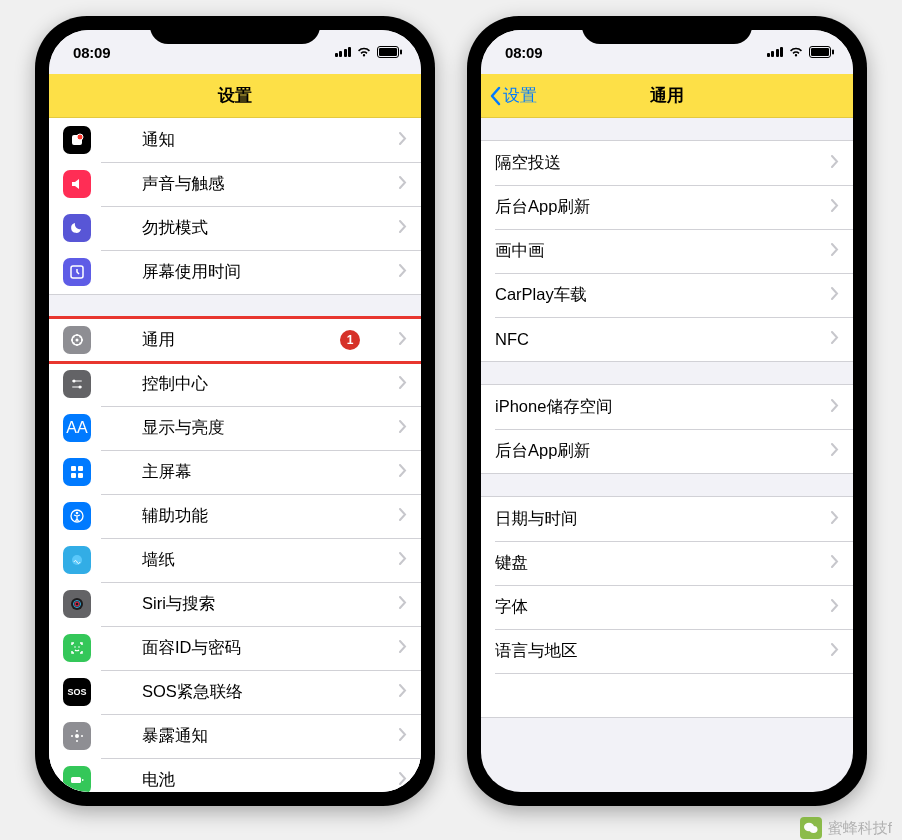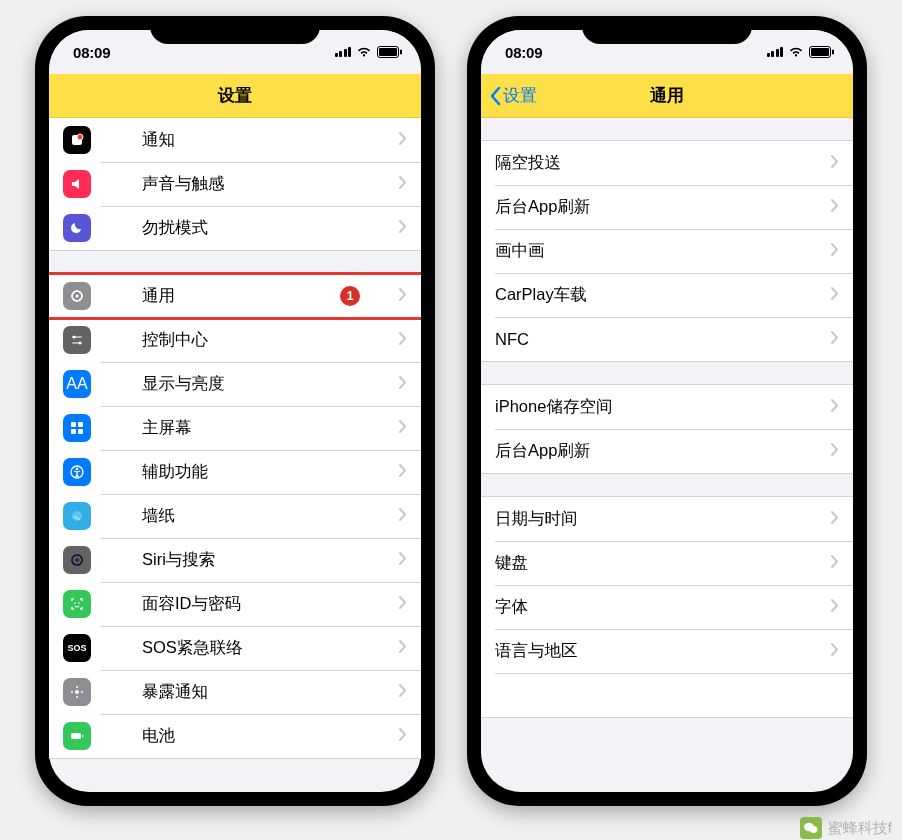--- a/index.html
+++ b/index.html
@@ -223,20 +223,32 @@
                   <path d="M1 1l5 5.5L1 12" stroke="#c7c7cc" stroke-width="2" fill="none" stroke-linecap="round"></path>
                 </svg></span>
             </div>
             <div class="row">
               <span class="app-icon bg-purple">
                 <svg width="16" height="16" viewBox="0 0 16 16">
                   <path d="M12 9A5 5 0 016 3a5 5 0 106 6z" fill="#fff"></path>
                 </svg>
               </span>
               <span class="row-label">勿扰模式</span>
+              <span class="chev"><svg width="8" height="13" viewBox="0 0 8 13">
+                  <path d="M1 1l5 5.5L1 12" stroke="#c7c7cc" stroke-width="2" fill="none" stroke-linecap="round"></path>
+                </svg></span>
+            </div>
+            <div class="row">
+              <span class="app-icon bg-indigo">
+                <svg width="16" height="16" viewBox="0 0 16 16">
+                  <rect x="2" y="2" width="12" height="12" rx="2" fill="none" stroke="#fff" stroke-width="1.5"></rect>
+                  <path d="M8 5v3l2 2" stroke="#fff" stroke-width="1.5" fill="none"></path>
+                </svg>
+              </span>
+              <span class="row-label">屏幕使用时间</span>
               <span class="chev"><svg width="8" height="13" viewBox="0 0 8 13">
                   <path d="M1 1l5 5.5L1 12" stroke="#c7c7cc" stroke-width="2" fill="none" stroke-linecap="round"></path>
                 </svg></span>
             </div>
           </div>
           <div class="group">
             <div class="row" style="position: relative;">
               <span class="app-icon bg-gray">
                 <svg width="16" height="16" viewBox="0 0 16 16">
                   <circle cx="8" cy="8" r="5" fill="none" stroke="#fff" stroke-width="1.5"></circle>

